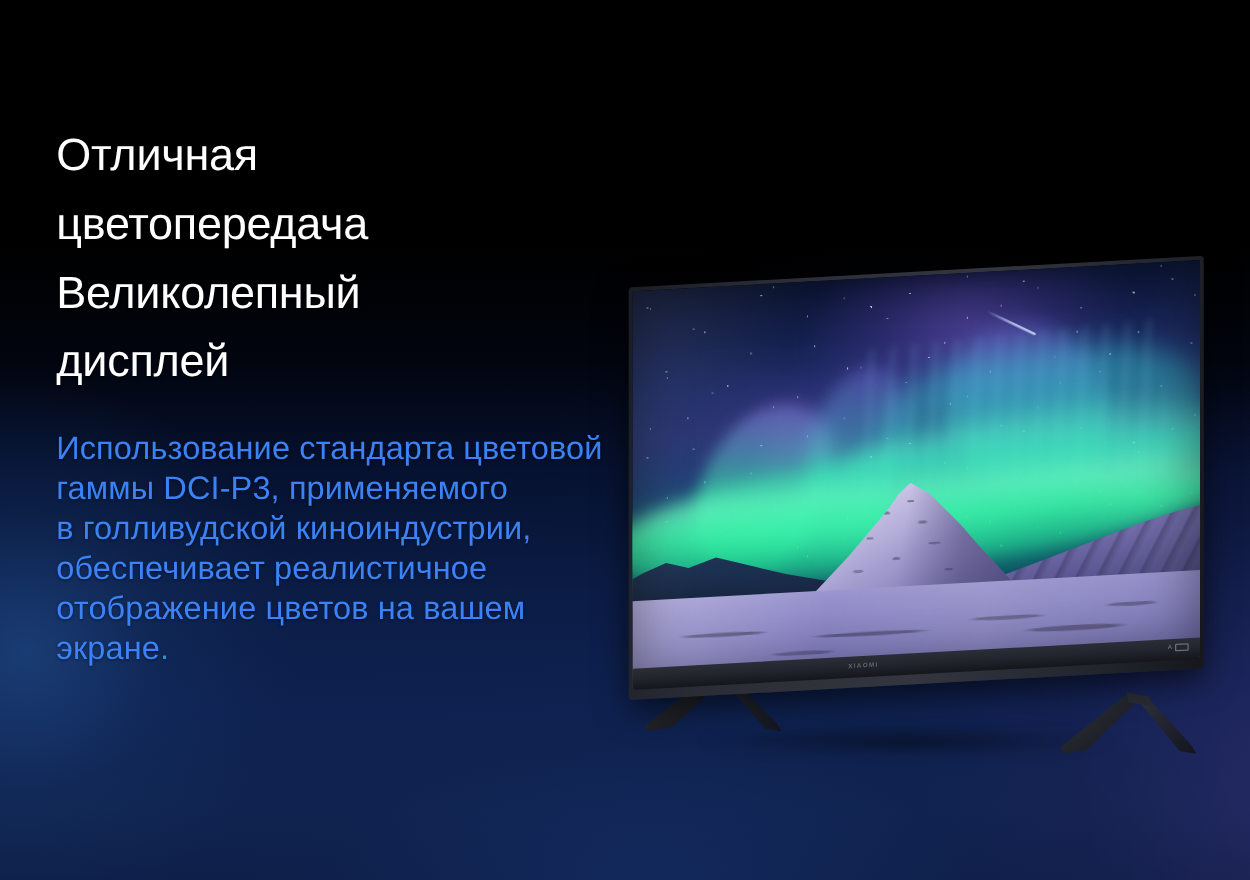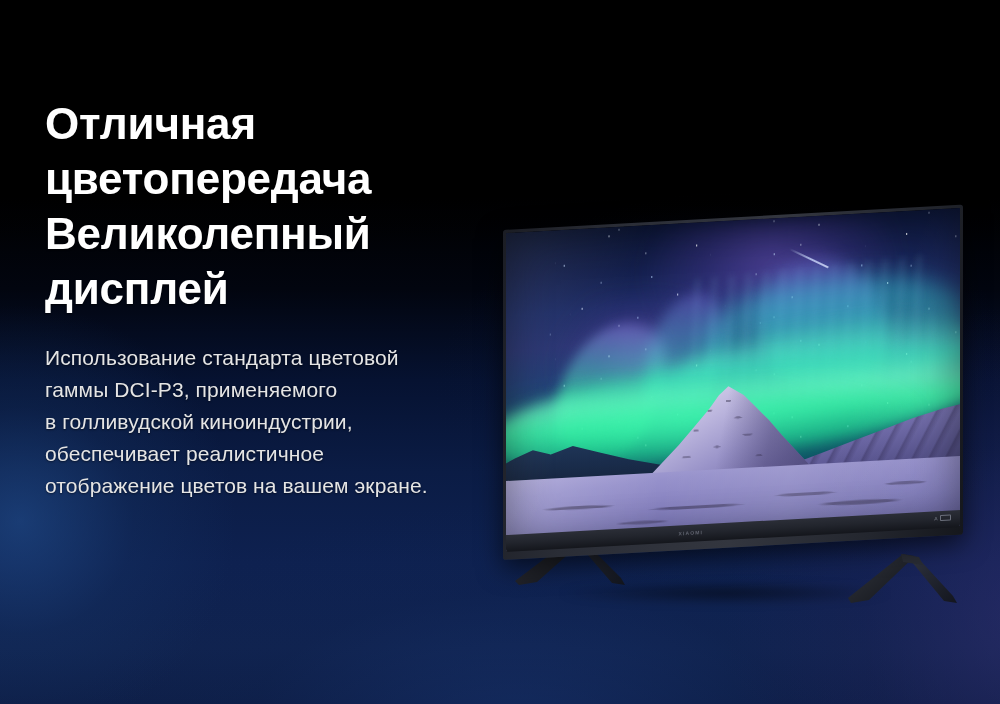--- a/index.html
+++ b/index.html
@@ -48,33 +48,33 @@
   .bg-topfade{
     background:linear-gradient(180deg,#000 0%,rgba(0,0,0,.86) 14%,rgba(0,0,0,0) 36%);
   }
 
   
   .copy{position:absolute;left:45px;top:96px;width:470px;}
 
   .headline{
     margin:0;
     color:#fff;
-    font-size:44px;
+    font-size:36px;
     line-height:55px;
-    font-weight:bold;
+    font-weight:normal;
     letter-spacing:-0.2px;
     white-space:pre-line;
     text-shadow:0 1px 2px rgba(0,0,0,.6);
   }
 
   .body-copy{
     margin:0;
     padding-top:26px;
-    color:#e5e5e5;
-    font-size:21px;
+    color:#3b82f6;
+    font-size:26px;
     line-height:32px;
     font-weight:normal;
     letter-spacing:0.1px;
     white-space:pre-line;
     text-shadow:0 1px 2px rgba(0,0,0,.5);
   }
 
   
   #tv{
     position:absolute;

